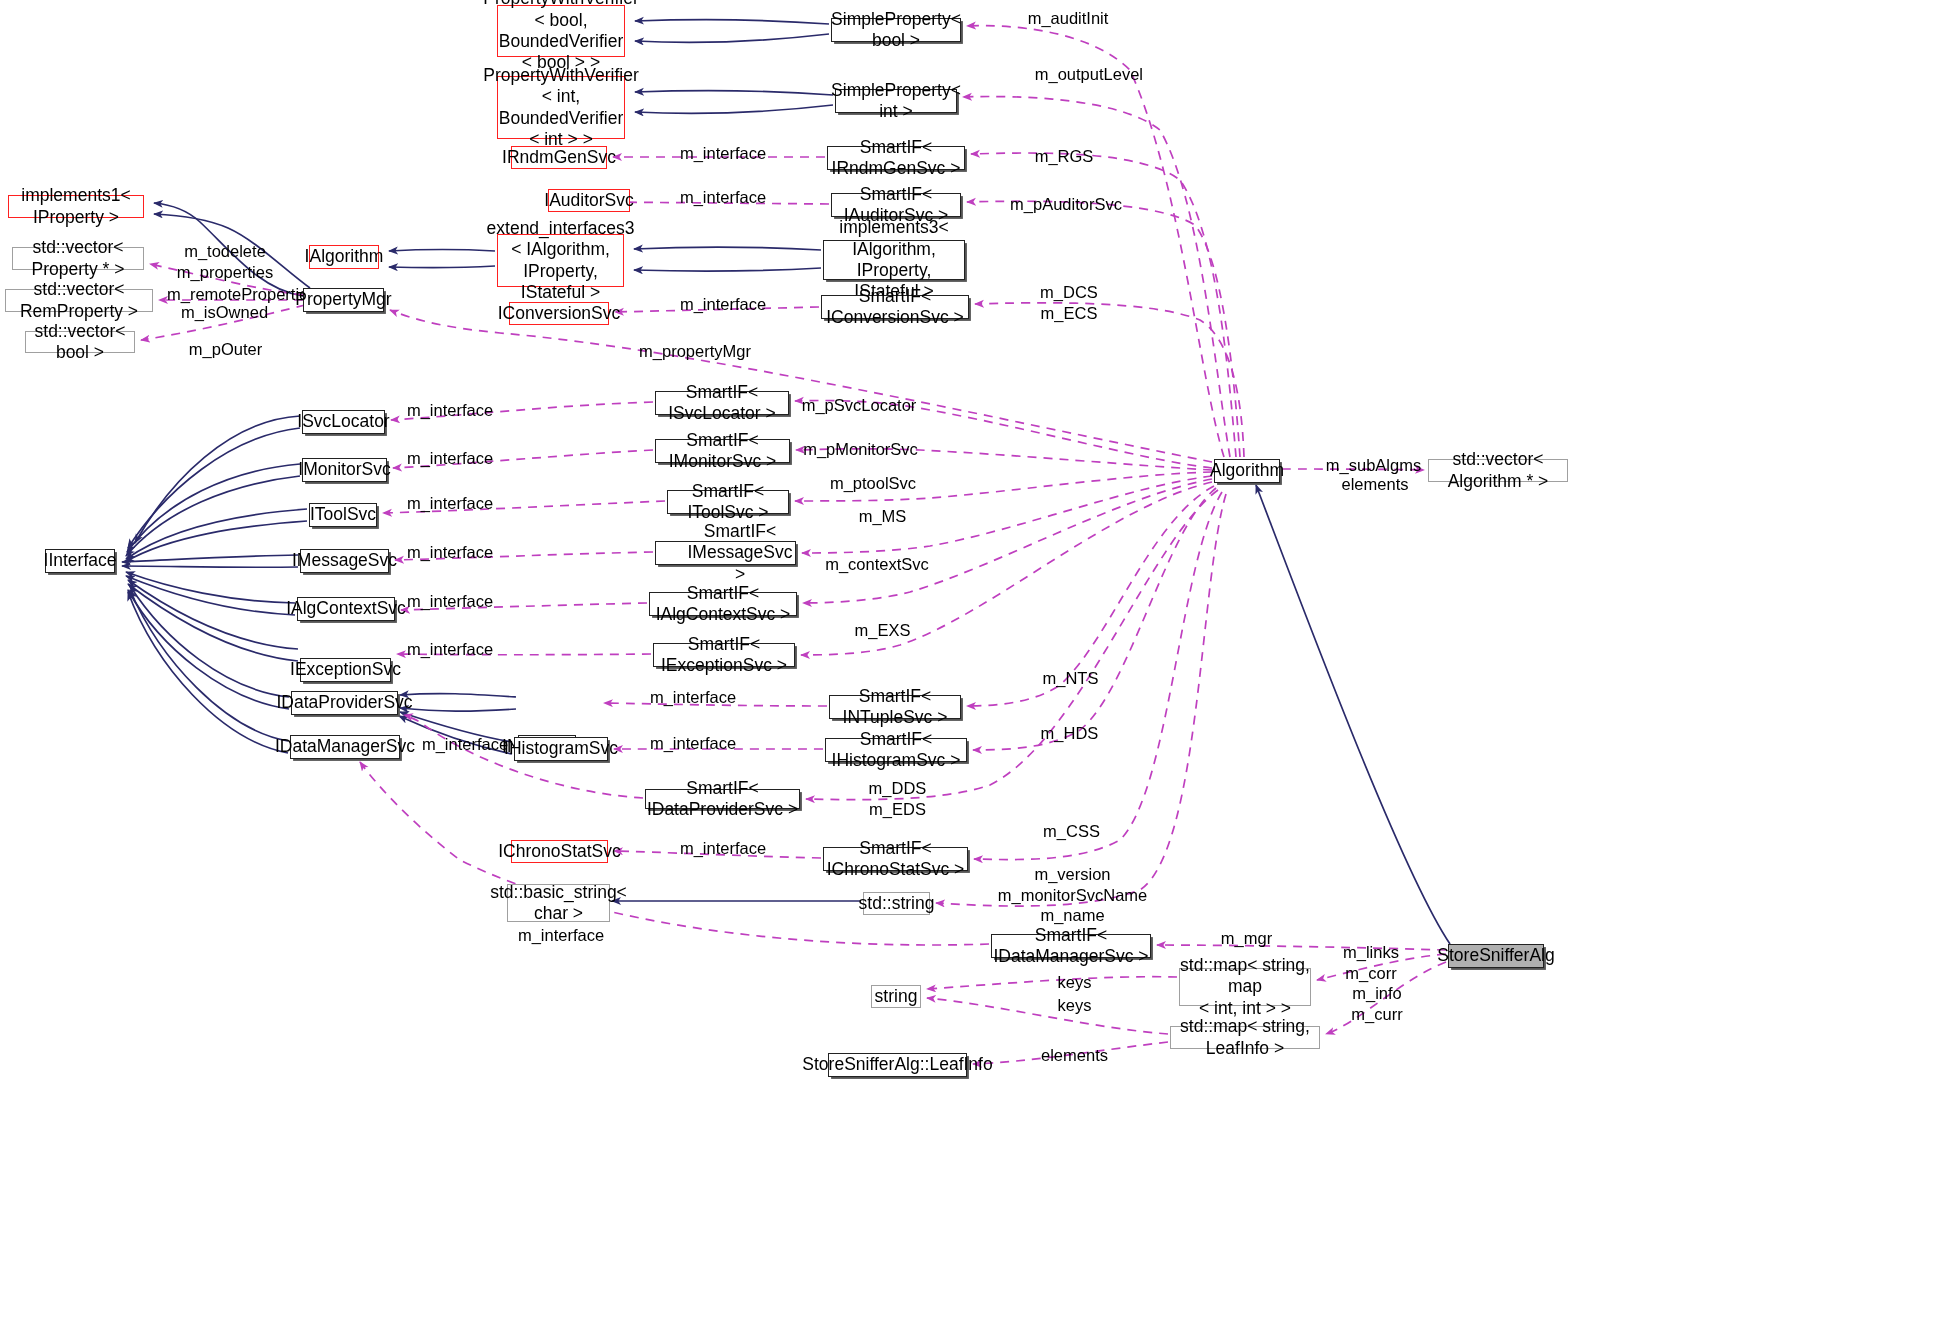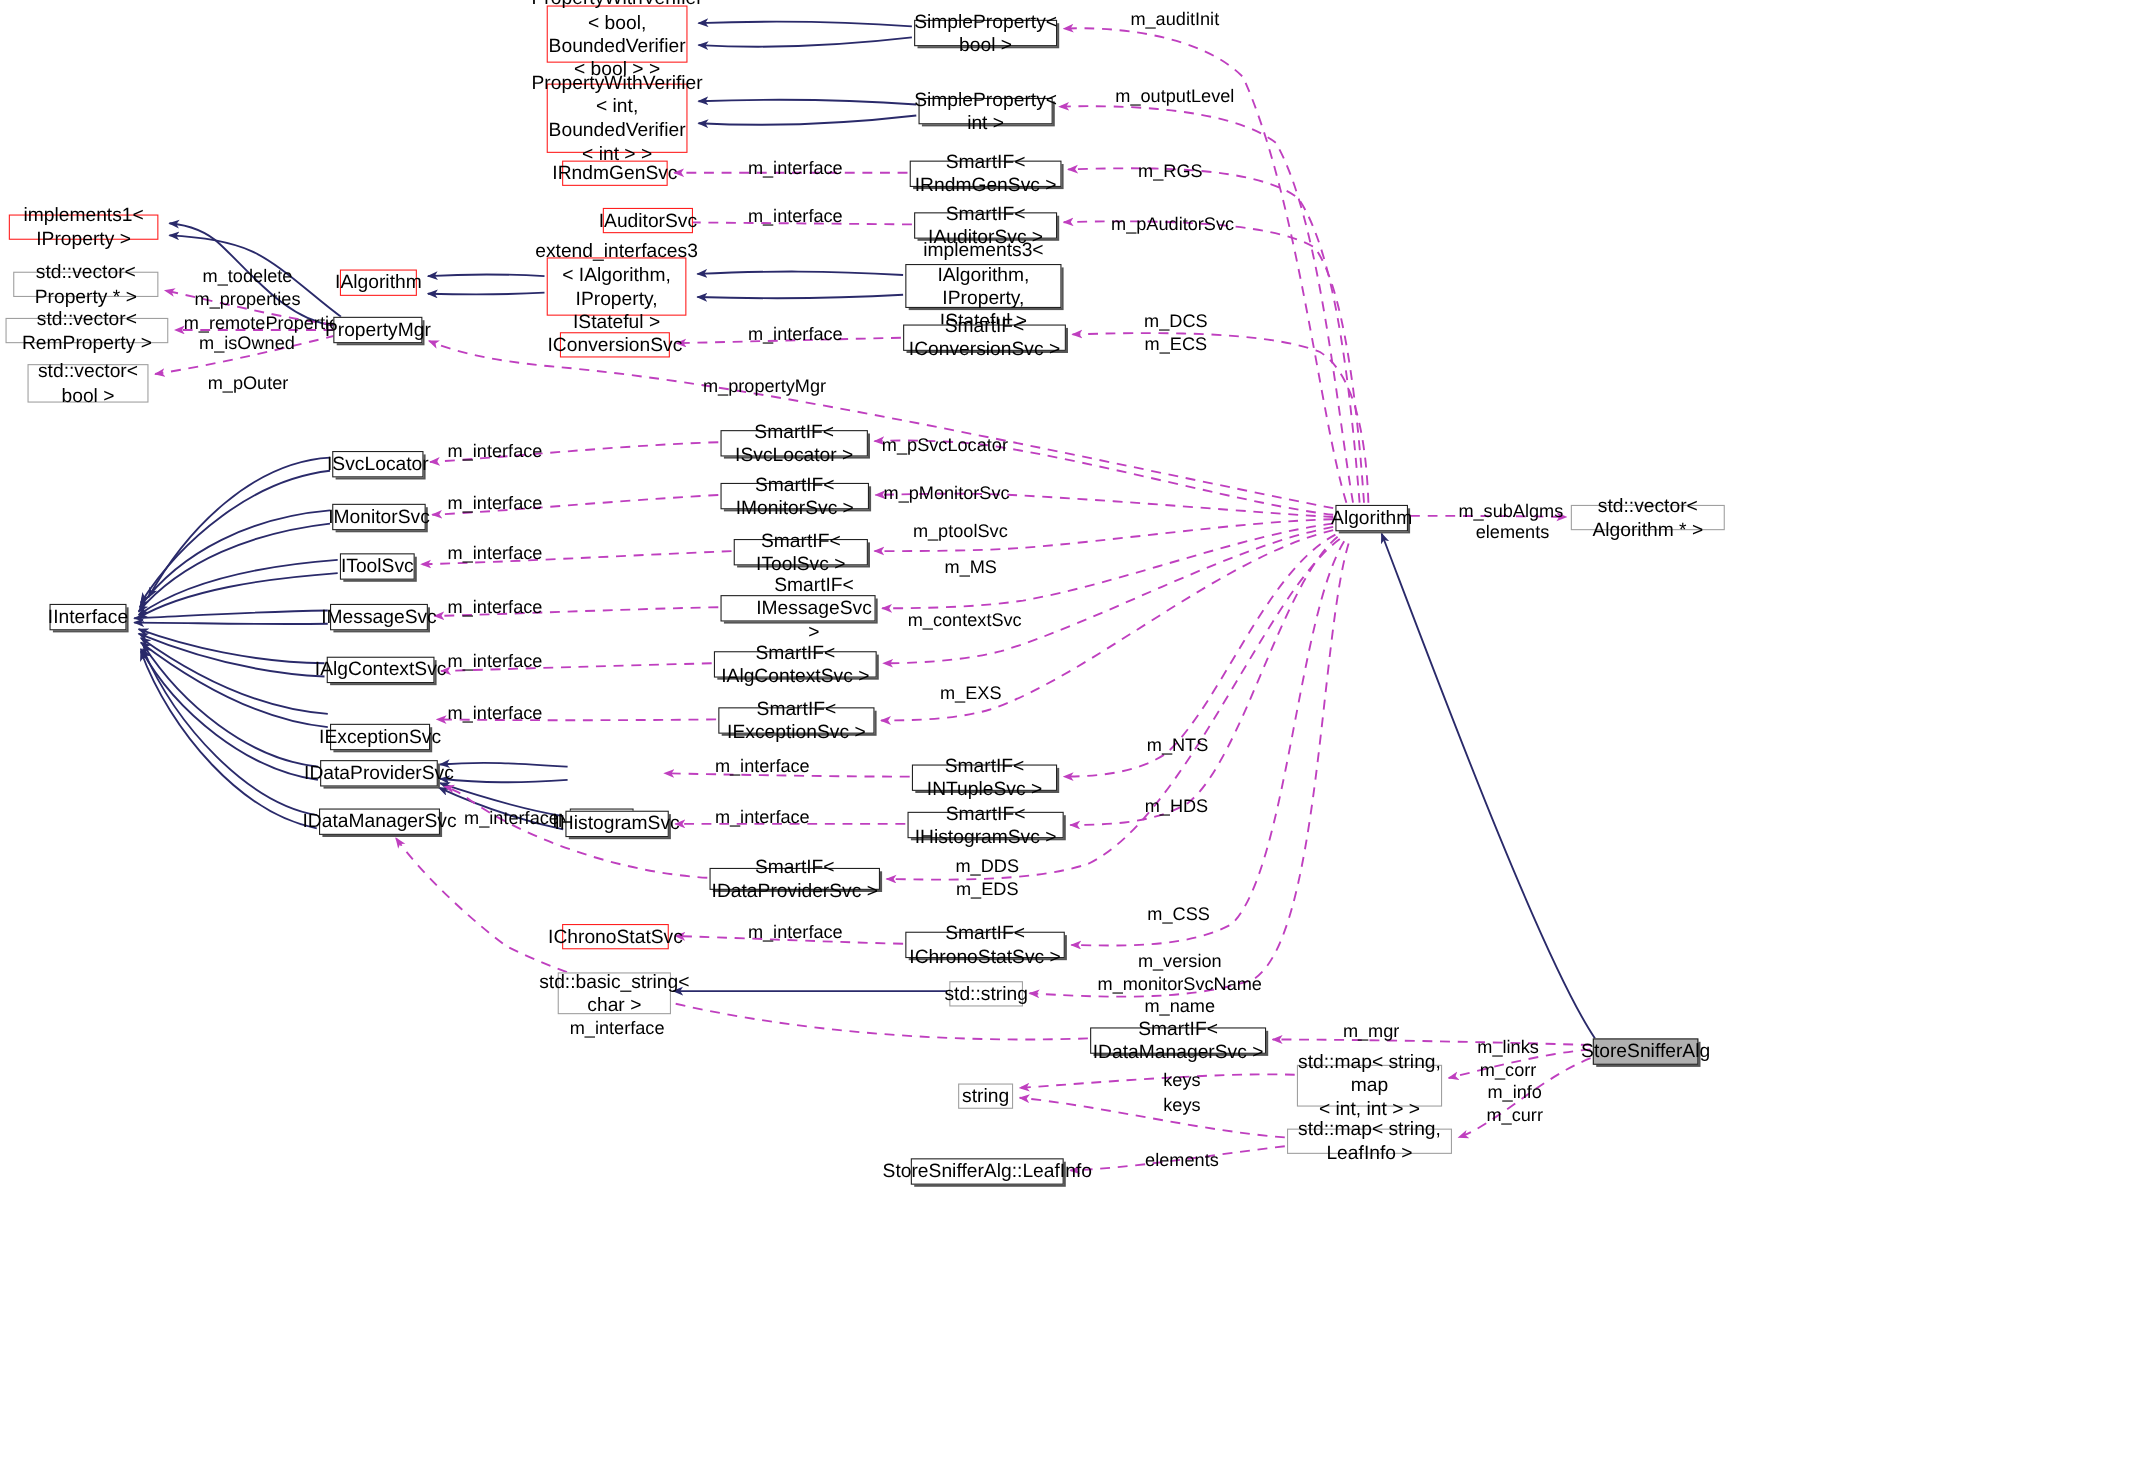--- a/index.html
+++ b/index.html
@@ -218,21 +218,21 @@
 &lt; int, BoundedVerifier
 &lt; int &gt; &gt;</div>
       <div class="node solid" style="left: 835px; top: 89px; width: 122px; height: 24px;">SimpleProperty&lt; int &gt;</div>
       <div class="node red" style="left: 511px; top: 146px; width: 96px; height: 23px;">IRndmGenSvc</div>
       <div class="node solid" style="left: 827px; top: 146px; width: 138px; height: 24px;">SmartIF&lt; IRndmGenSvc &gt;</div>
       <div class="node red" style="left: 548px; top: 189px; width: 82px; height: 23px;">IAuditorSvc</div>
       <div class="node solid" style="left: 831px; top: 193px; width: 130px; height: 24px;">SmartIF&lt; IAuditorSvc &gt;</div>
       <div class="node red" style="left: 8px; top: 195px; width: 136px; height: 23px;">implements1&lt; IProperty &gt;</div>
       <div class="node plain" style="left: 12px; top: 247px; width: 132px; height: 23px;">std::vector&lt; Property * &gt;</div>
       <div class="node plain" style="left: 5px; top: 289px; width: 148px; height: 23px;">std::vector&lt; RemProperty &gt;</div>
-      <div class="node plain" style="left: 25px; top: 331px; width: 110px; height: 35px;">std::vector&lt; bool &gt;</div>
+      <div class="node plain" style="left: 25px; top: 331px; width: 110px; height: 22px;">std::vector&lt; bool &gt;</div>
       <div class="node red" style="left: 309px; top: 245px; width: 70px; height: 24px;">IAlgorithm</div>
       <div class="node solid" style="left: 303px; top: 288px; width: 81px; height: 24px;">PropertyMgr</div>
       <div class="node red" style="left: 497px; top: 234px; width: 127px; height: 53px;">extend_interfaces3
 &lt; IAlgorithm, IProperty,
 IStateful &gt;</div>
       <div class="node solid" style="left: 823px; top: 240px; width: 142px; height: 40px;">implements3&lt; IAlgorithm,
 IProperty, IStateful &gt;</div>
       <div class="node red" style="left: 509px; top: 302px; width: 100px; height: 23px;">IConversionSvc</div>
       <div class="node solid" style="left: 821px; top: 295px; width: 148px; height: 24px;">SmartIF&lt; IConversionSvc &gt;</div>
       <div class="node solid" style="left: 45px; top: 549px; width: 70px; height: 24px;">IInterface</div>
@@ -265,21 +265,21 @@
       <div class="node solid" style="left: 991px; top: 934px; width: 160px; height: 24px;">SmartIF&lt; IDataManagerSvc &gt;</div>
       <div class="node plain" style="left: 871px; top: 985px; width: 50px; height: 23px;">string</div>
       <div class="node plain" style="left: 1179px; top: 968px; width: 132px; height: 38px;">std::map&lt; string, map
 &lt; int, int &gt; &gt;</div>
       <div class="node plain" style="left: 1170px; top: 1026px; width: 150px; height: 23px;">std::map&lt; string, LeafInfo &gt;</div>
       <div class="node solid" style="left: 828px; top: 1053px; width: 139px; height: 24px;">StoreSnifferAlg::LeafInfo</div>
       <div class="node current" style="left: 1448px; top: 944px; width: 96px; height: 24px;">StoreSnifferAlg</div>
     </div>
   <div id="labels-layer">
       <div class="edge-label" style="left: 1003px; top: 8px; width: 130px;">m_auditInit</div>
-      <div class="edge-label" style="left: 993px; top: 78px; width: 150px;">m_outputLevel</div>
+      <div class="edge-label" style="left: 993px; top: 64px; width: 150px; text-align: right;">m_outputLevel</div>
       <div class="edge-label" style="left: 663px; top: 143px; width: 120px;">m_interface</div>
       <div class="edge-label" style="left: 1019px; top: 146px; width: 90px;">m_RGS</div>
       <div class="edge-label" style="left: 663px; top: 187px; width: 120px;">m_interface</div>
       <div class="edge-label" style="left: 991px; top: 194px; width: 150px;">m_pAuditorSvc</div>
       <div class="edge-label" style="left: 165px; top: 241px; width: 120px;">m_todelete
 m_properties</div>
       <div class="edge-label" style="left: 167px; top: 284px; width: 115px;">m_remoteProperties</div>
       <div class="edge-label" style="left: 172px; top: 302px; width: 105px;">m_isOwned</div>
       <div class="edge-label" style="left: 183px; top: 339px; width: 85px;">m_pOuter</div>
       <div class="edge-label" style="left: 1029px; top: 282px; width: 80px;">m_DCS

